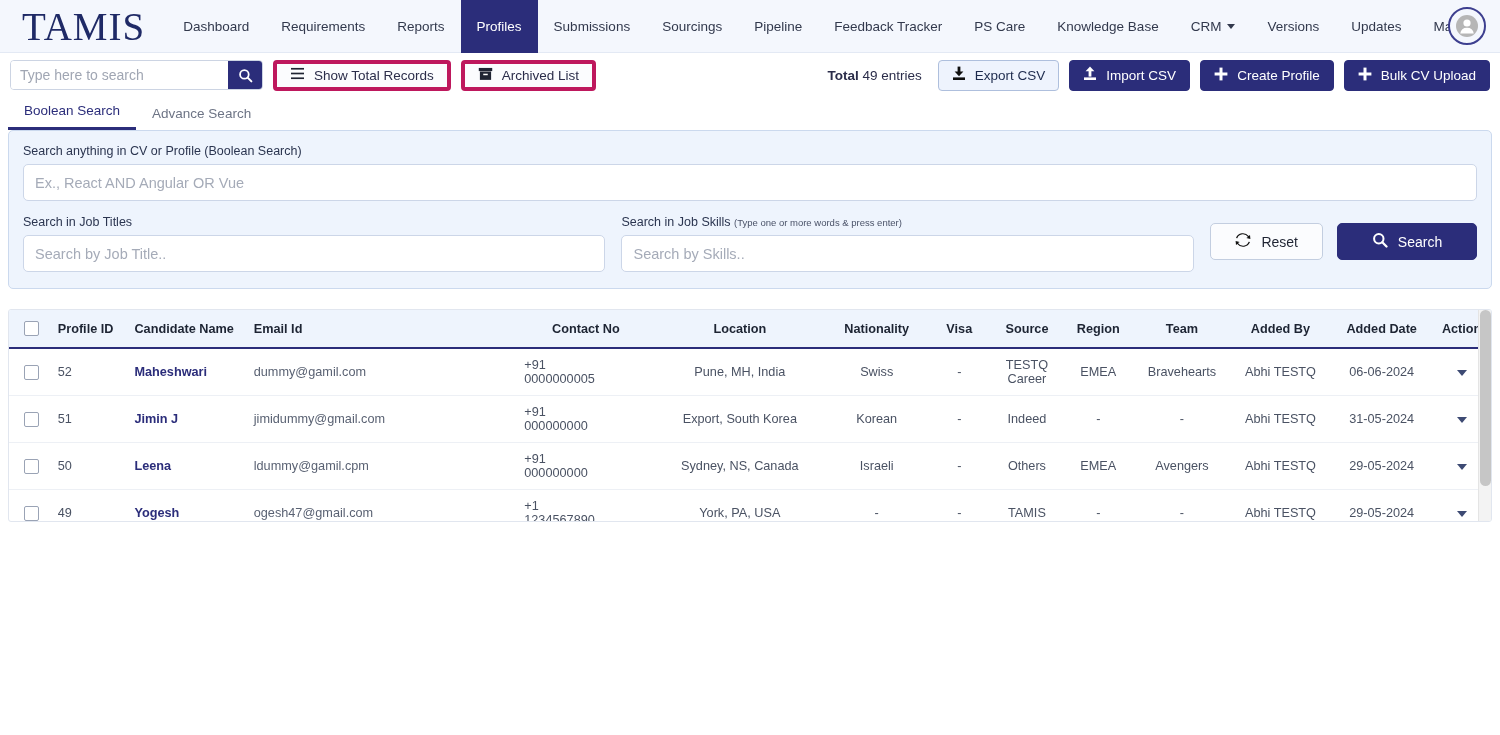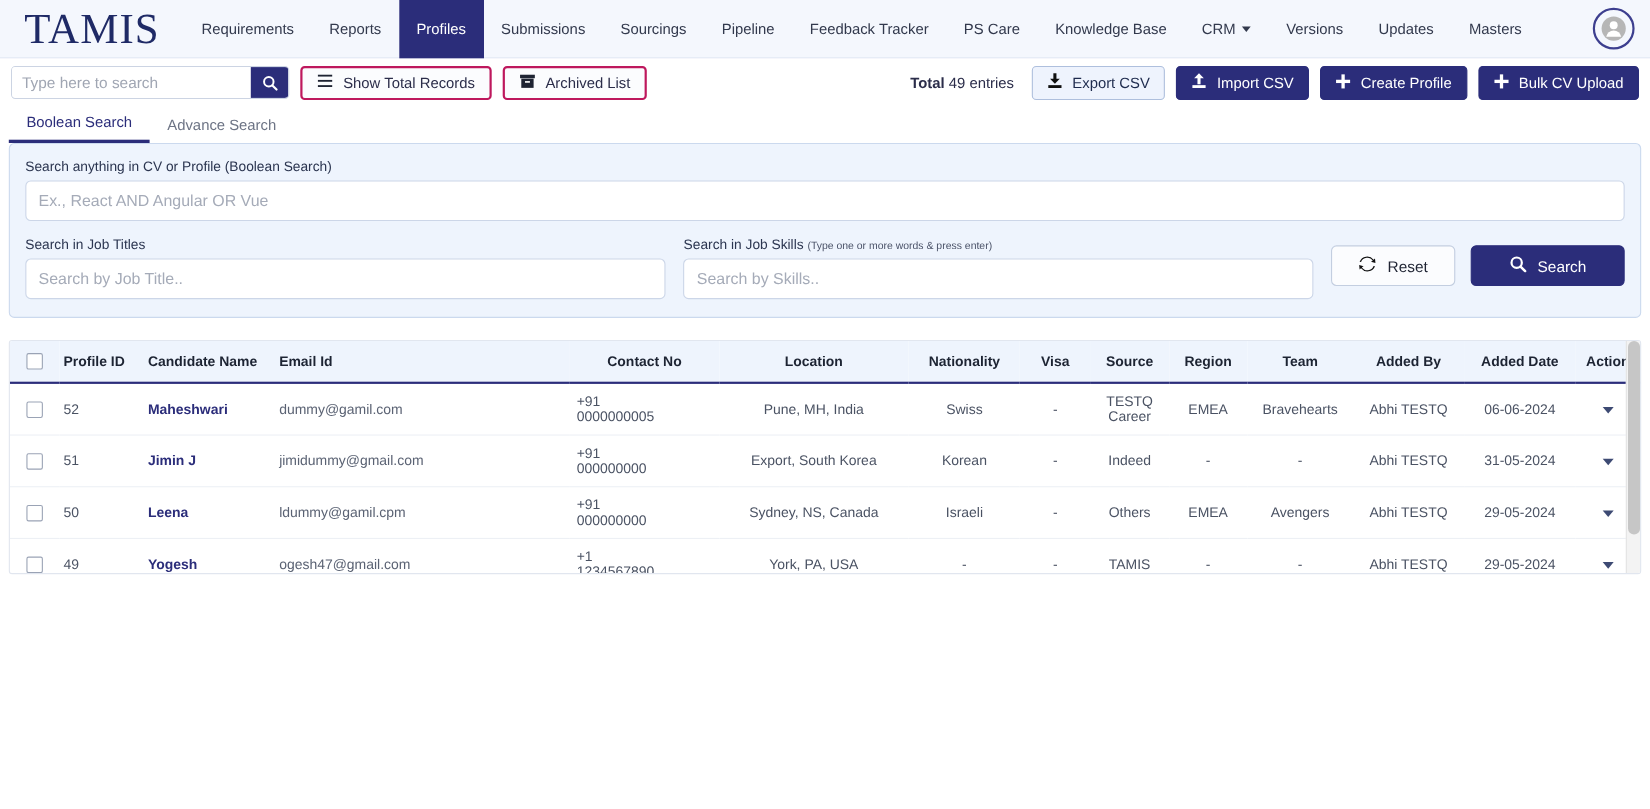--- a/index.html
+++ b/index.html
@@ -100,21 +100,21 @@
     display: inline-flex; align-items: center; gap: 9px;
     padding: 0 13px;
     font-size: 13.5px;
     border-radius: 4px;
     cursor: pointer;
     white-space: nowrap;
     font-family: "Liberation Sans", sans-serif;
   }
   .btn-outline {
     background: #fbfcfe;
-    border: 2px solid #be185d;
+    border: 4px solid #be185d;
     color: #2b2d4a;
   }
   .btn-outline-blue {
     background: #eef3fd;
     border: 1px solid #aebfdd;
     color: #1d2a4d;
   }
   .btn-primary {
     background: #2b2d7a;
     border: 1px solid #2b2d7a;
@@ -290,20 +290,23 @@
   col.c-by    { width: 95px; }
   col.c-date  { width: 95px; }
   col.c-act   { width: 55px; }
 </style>
 </head>
 <body>
 
 <div class="navbar">
   <div class="brand">TAMIS</div>
   <div class="navlinks" id="navlinks">
+      <div class="navlink">
+        <span>Dashboard</span>
+      </div>
       <div class="navlink">
         <span>Requirements</span>
       </div>
       <div class="navlink">
         <span>Reports</span>
       </div>
       <div class="navlink active">
         <span>Profiles</span>
       </div>
       <div class="navlink">

